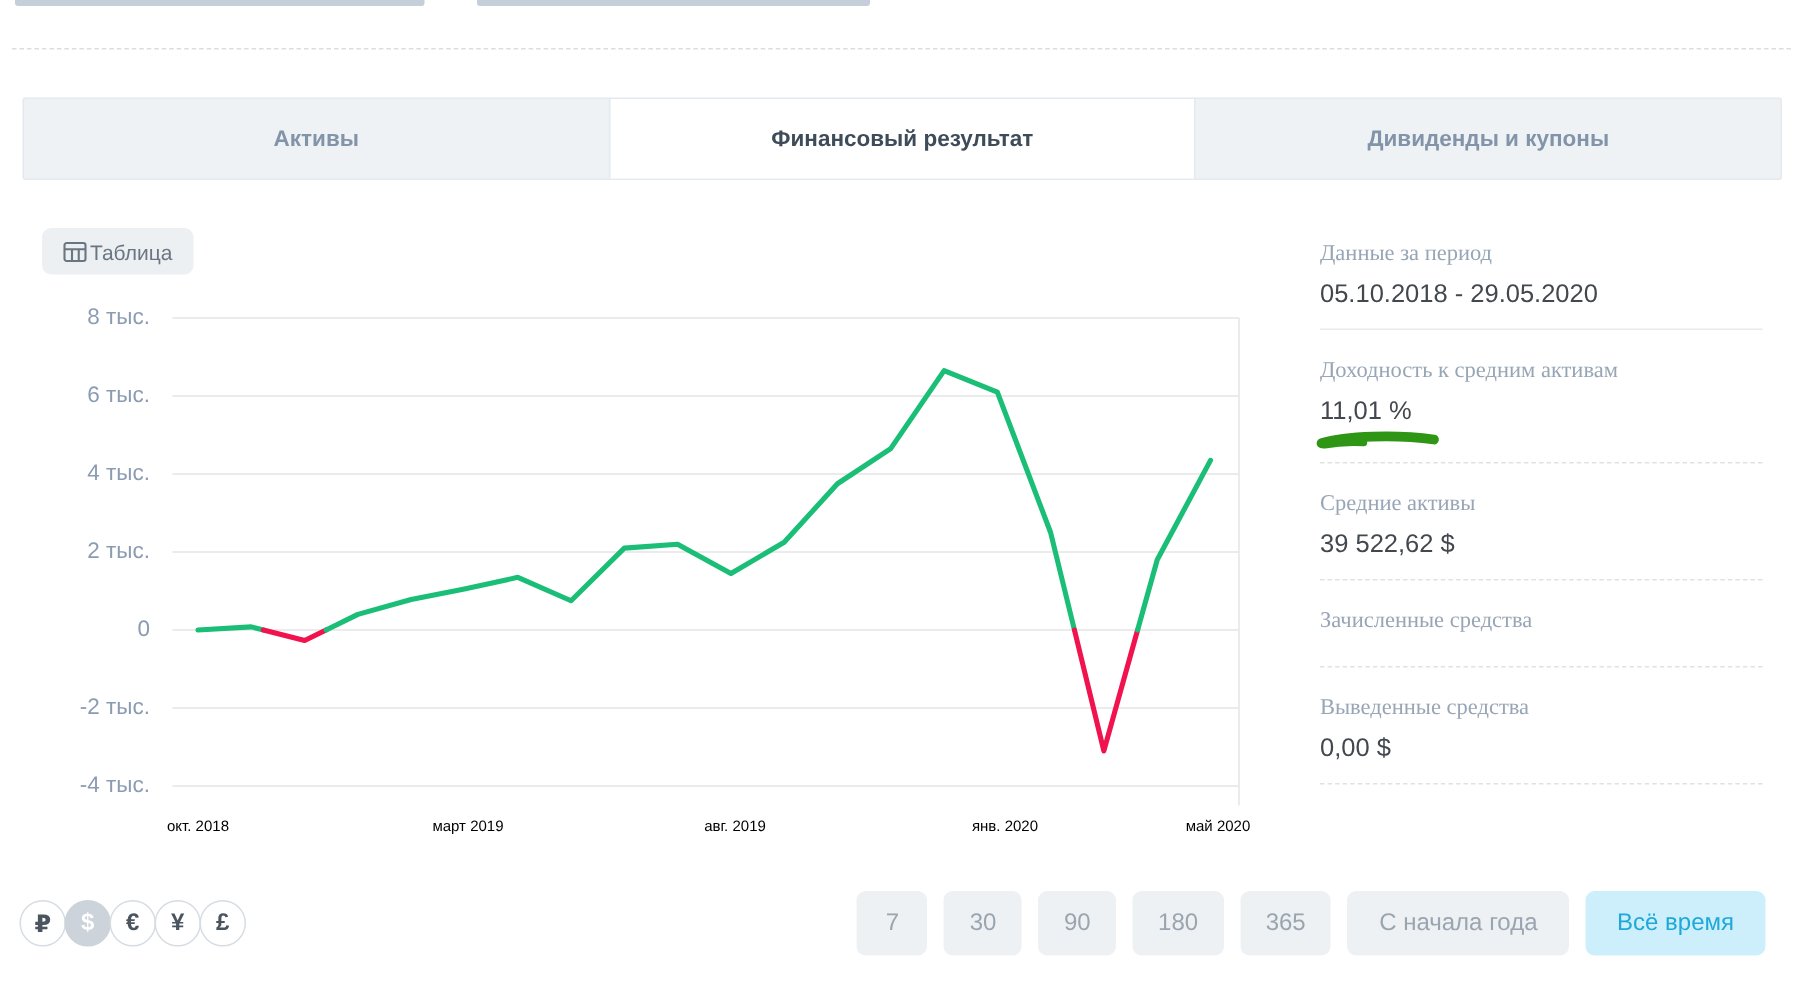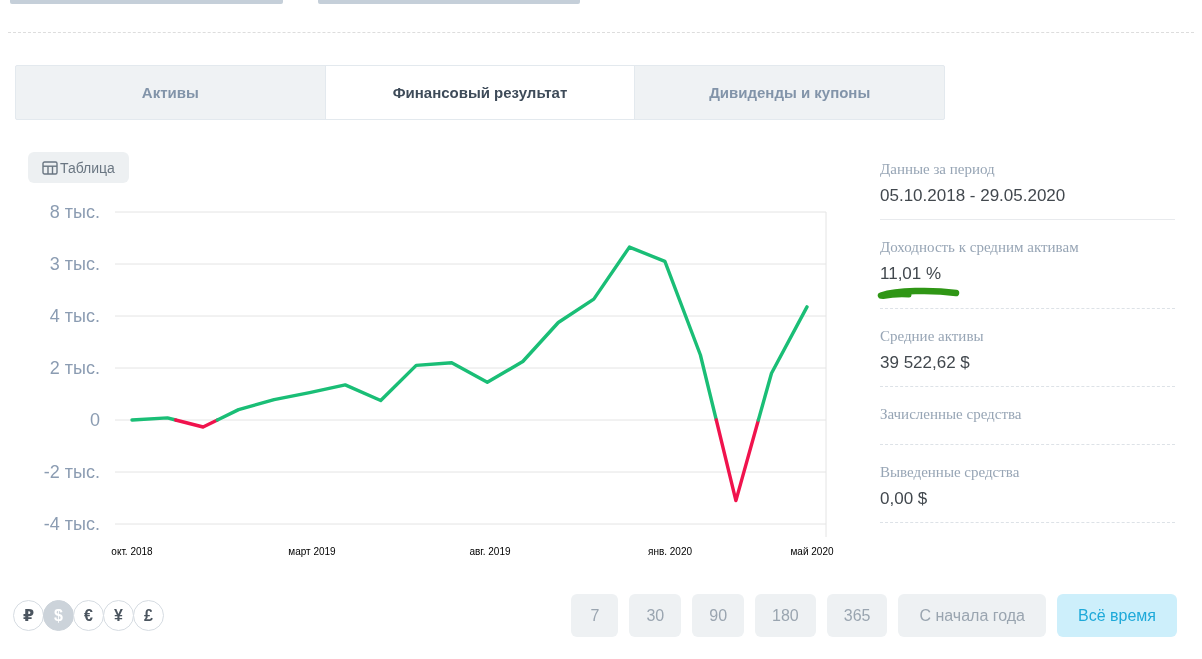--- a/index.html
+++ b/index.html
@@ -7,37 +7,37 @@
   body { font-family: "Liberation Sans", "DejaVu Sans", sans-serif; }
   .app { position:relative; width:1202px; height:659px; background:#fff; overflow:hidden; }
 
   
   .stub { position:absolute; top:0; height:4px; background:#c5cfd9; border-radius:0 0 2px 2px; }
   .stub1 { left:10px; width:273px; }
   .stub2 { left:318px; width:262px; }
   .dashed-sep { position:absolute; top:32px; left:8px; right:8px; border-top:1px dashed #dddddd; }
 
   
-  .tabs { position:absolute; left:15px; top:65px; width:930px; height:55px; display:flex;
+  .tabs { position:absolute; left:15px; top:65px; width:1173px; height:55px; display:flex;
           background:#eff2f4; border:1px solid #e3e9ee; border-radius:2px; }
   .tab { flex:1; display:flex; align-items:center; justify-content:center;
          font-size:15px; font-weight:600; color:#8294a9; cursor:pointer; }
   .tab + .tab { border-left:1px solid #e3e9ee; }
   .tab.active { background:#ffffff; color:#3e4b59; }
 
   
   .table-btn { position:absolute; left:28px; top:152px; height:31px; display:inline-flex;
                align-items:center; gap:2px; padding:0 14px; background:#edf0f2; border:none;
                border-radius:6px; font-size:14px; color:#6a7682; font-family:inherit; cursor:pointer; }
 
   
   #chart-svg { position:absolute; left:0; top:0; width:1202px; height:659px; pointer-events:none; }
   #chart-svg .grid { stroke:#e4e4e4; stroke-width:1; }
   .ytick { position:absolute; left:20px; width:80px; height:20px; line-height:20px;
-           text-align:right; font-size:18px; color:#8b9cb2; }
+           text-align:right; font-size:15px; color:#8b9cb2; }
   .xtick { position:absolute; top:542px; width:120px; height:20px; line-height:20px;
            text-align:center; font-size:10px; color:#000000; }
   .plot-hover { position:absolute; left:115px; top:205px; width:711px; height:330px; }
 
   
   .sidebar { position:absolute; left:880px; top:155px; width:295px; }
   .stat-item { padding:6px 0 13px 0; margin-bottom:13px; border-bottom:1px dashed #dde2e7; }
   .stat-item.first { border-bottom:1px solid #e8eaed; }
   .stat-label { font-size:15px; color:#97a5b5; margin-bottom:8px;font-family:Liberation Serif, serif; }
   .stat-value { font-size:17px; color:#42484e; }
@@ -94,21 +94,21 @@
       <line x1="826" x2="826" y1="212" y2="537" class="grid"></line>
       <polyline points="132.0,420.0 167.5,417.9 175.6,420.0" fill="none" stroke="#1abe76" stroke-width="3.4" stroke-linejoin="round" stroke-linecap="round"></polyline>
       <polyline points="175.6,420.0 203.1,427.0 217.4,420.0" fill="none" stroke="#f0134d" stroke-width="3.4" stroke-linejoin="round" stroke-linecap="round"></polyline>
       <polyline points="217.4,420.0 238.6,409.6 274.1,399.7 309.6,392.7 345.2,384.9 380.7,400.5 416.2,365.4 451.7,362.8 487.3,382.3 522.8,361.5 558.3,322.5 593.8,299.1 629.4,247.1 664.9,261.4 700.4,355.0 716.3,420.0" fill="none" stroke="#1abe76" stroke-width="3.4" stroke-linejoin="round" stroke-linecap="round"></polyline>
       <polyline points="716.3,420.0 735.9,500.6 758.4,420.0" fill="none" stroke="#f0134d" stroke-width="3.4" stroke-linejoin="round" stroke-linecap="round"></polyline>
       <polyline points="758.4,420.0 771.5,373.2 807.0,306.9" fill="none" stroke="#1abe76" stroke-width="3.4" stroke-linejoin="round" stroke-linecap="round"></polyline>
     </svg>
   <div class="plot-hover"></div>
 
   <div class="ytick" style="top:202px">8 тыс.</div>
-  <div class="ytick" style="top:254px">3 тыс.</div>
+  <div class="ytick" style="top:254px">6 тыс.</div>
   <div class="ytick" style="top:306px">4 тыс.</div>
   <div class="ytick" style="top:358px">2 тыс.</div>
   <div class="ytick" style="top:410px">0</div>
   <div class="ytick" style="top:462px">-2 тыс.</div>
   <div class="ytick" style="top:514px">-4 тыс.</div>
 
   <div class="xtick" style="left:72px">окт. 2018</div>
   <div class="xtick" style="left:252px">март 2019</div>
   <div class="xtick" style="left:430px">авг. 2019</div>
   <div class="xtick" style="left:610px">янв. 2020</div>

